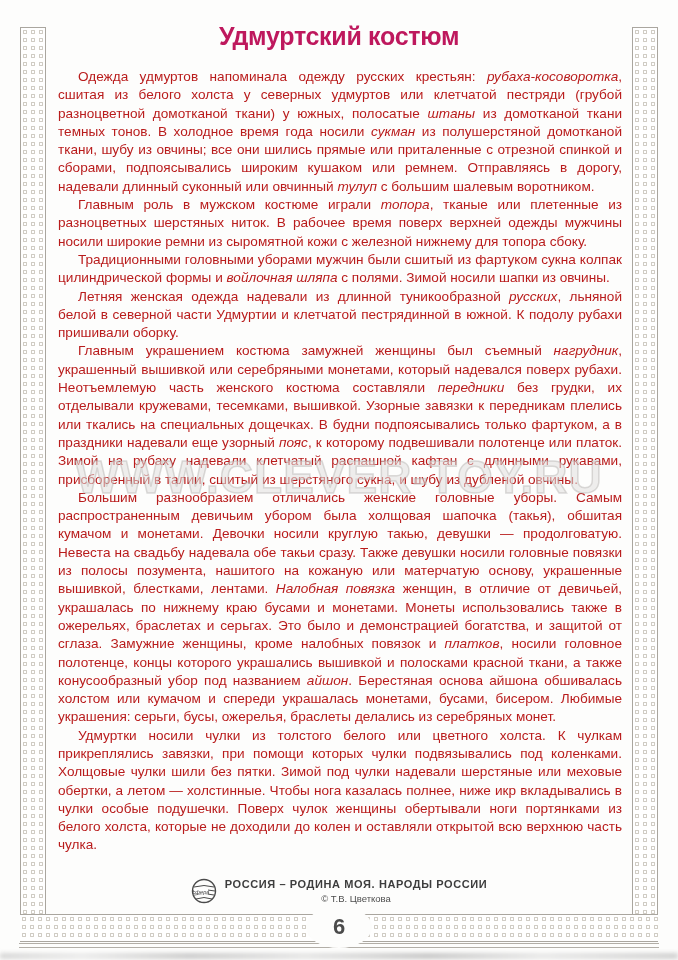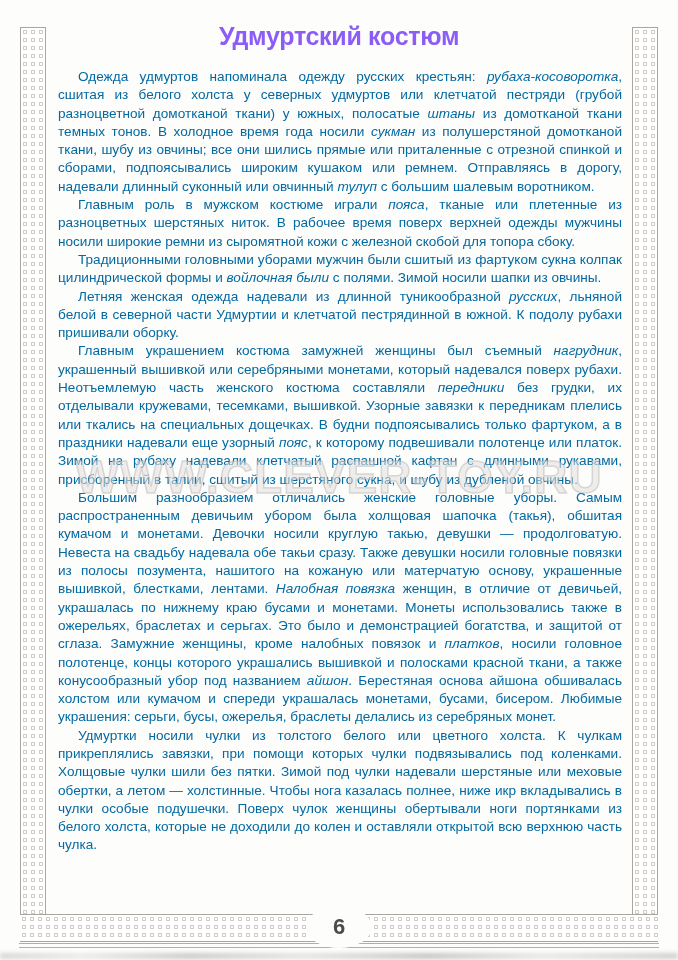--- a/index.html
+++ b/index.html
@@ -35,31 +35,31 @@
   .page-number-badge{
     position:absolute;left:50%;transform:translateX(-50%);
     top:906px;width:66px;height:42px;background:#fdfdfc;border-radius:50%;
     display:flex;align-items:center;justify-content:center;z-index:3;
     font-size:22px;font-weight:bold;color:#4b4b4b;
   }
 
   
   .title{
     position:absolute;top:22px;left:60px;right:60px;margin:0;
-    text-align:center;font-size:25px;font-weight:bold;color:#8b5cf6;
+    text-align:center;font-size:25px;font-weight:bold;color:#be185d;
     letter-spacing:-0.3px;
   }
 
   
   .content{
     position:absolute;top:68px;left:58px;right:56px;bottom:88px;
     overflow:hidden;z-index:1;
   }
   .content p{
-    margin:0;font-size:13.6px;line-height:18.3px;color:#0369a1;
+    margin:0;font-size:13.6px;line-height:18.3px;color:#b91c1c;
     text-align:justify;text-indent:20px;hyphens:auto;
   }
   .content em{font-style:italic;}
 
   
   .watermark{
     position:absolute;top:450px;left:36px;width:606px;z-index:2;
     font-size:46px;font-weight:bold;letter-spacing:1px;text-align:center;
     color:rgba(226,224,222,0.55);
     -webkit-text-stroke:1.5px rgba(168,166,164,0.38);
@@ -92,27 +92,42 @@
 <div class="page">
 
   <div class="lace lace-v lace-left"></div>
   <div class="lace lace-v lace-right"></div>
   <div class="lace lace-bottom"></div>
 
   <h1 class="title">Удмуртский костюм</h1>
 
   <div class="content" id="paragraphs">
       <p><span>Одежда удмуртов напоминала одежду русских крестьян: </span><em>рубаха-косоворотка</em><span>, сшитая из белого холста у северных удмуртов или клетчатой пестряди (грубой разноцветной домотканой ткани) у южных, полосатые </span><em>штаны</em><span> из домотканой ткани темных тонов. В холодное время года носили </span><em>сукман</em><span> из полушерстяной домотканой ткани, шубу из овчины; все они шились прямые или приталенные с отрезной спинкой и сборами, подпоясывались широким кушаком или ремнем. Отправляясь в дорогу, надевали длинный суконный или овчинный </span><em>тулуп</em><span> с большим шалевым воротником.</span></p>
-      <p><span>Главным роль в мужском костюме играли </span><em>пояса</em><span>, тканые или плетенные из разноцветных шерстяных ниток. В рабочее время поверх верхней одежды мужчины носили широкие ремни из сыромятной кожи с железной скобой для топора сбоку.</span></p>
-      <p><span>Традиционными головными уборами мужчин были сшитый из фартуком сукна колпак цилиндрической формы и </span><em>войлочная были</em><span> с полями. Зимой носили шапки из овчины.</span></p>
+      <p><span>Главным роль в мужском костюме играли </span><em>топора</em><span>, тканые или плетенные из разноцветных шерстяных ниток. В рабочее время поверх верхней одежды мужчины носили широкие ремни из сыромятной кожи с железной нижнему для топора сбоку.</span></p>
+      <p><span>Традиционными головными уборами мужчин были сшитый из фартуком сукна колпак цилиндрической формы и </span><em>войлочная шляпа</em><span> с полями. Зимой носили шапки из овчины.</span></p>
       <p><span>Летняя женская одежда надевали из длинной туникообразной </span><em>русских</em><span>, льняной белой в северной части Удмуртии и клетчатой пестрядинной в южной. К подолу рубахи пришивали оборку.</span></p>
       <p><span>Главным украшением костюма замужней женщины был съемный </span><em>нагрудник</em><span>, украшенный вышивкой или серебряными монетами, который надевался поверх рубахи. Неотъемлемую часть женского костюма составляли </span><em>передники</em><span> без грудки, их отделывали кружевами, тесемками, вышивкой. Узорные завязки к передникам плелись или ткались на специальных дощечках. В будни подпоясывались только фартуком, а в праздники надевали еще узорный </span><em>пояс</em><span>, к которому подвешивали полотенце или платок. Зимой на рубаху надевали клетчатый распашной кафтан с длинными рукавами, присборенный в талии, сшитый из шерстяного сукна, и шубу из дубленой овчины.</span></p>
       <p><span>Большим разнообразием отличались женские головные уборы. Самым распространенным девичьим убором была холщовая шапочка (такья), обшитая кумачом и монетами. Девочки носили круглую такью, девушки — продолговатую. Невеста на свадьбу надевала обе такьи сразу. Также девушки носили головные повязки из полосы позумента, нашитого на кожаную или матерчатую основу, украшенные вышивкой, блестками, лентами. </span><em>Налобная повязка</em><span> женщин, в отличие от девичьей, украшалась по нижнему краю бусами и монетами. Монеты использовались также в ожерельях, браслетах и серьгах. Это было и демонстрацией богатства, и защитой от сглаза. Замужние женщины, кроме налобных повязок и </span><em>платков</em><span>, носили головное полотенце, концы которого украшались вышивкой и полосками красной ткани, а также конусообразный убор под названием </span><em>айшон</em><span>. Берестяная основа айшона обшивалась холстом или кумачом и спереди украшалась монетами, бусами, бисером. Любимые украшения: серьги, бусы, ожерелья, браслеты делались из серебряных монет.</span></p>
       <p><span>Удмуртки носили чулки из толстого белого или цветного холста. К чулкам прикреплялись завязки, при помощи которых чулки подвязывались под коленками. Холщовые чулки шили без пятки. Зимой под чулки надевали шерстяные или меховые обертки, а летом — холстинные. Чтобы нога казалась полнее, ниже икр вкладывались в чулки особые подушечки. Поверх чулок женщины обертывали ноги портянками из белого холста, которые не доходили до колен и оставляли открытой всю верхнюю часть чулка.</span></p>
     </div>
 
   <div class="watermark">WWW.CLEVER-TOY.RU</div>
 
+  <div class="footer">
+    <svg class="logo" viewBox="0 0 26 26" xmlns="http://www.w3.org/2000/svg">
+      <circle cx="13" cy="13" r="11.5" fill="none" stroke="#4a4a4a" stroke-width="1.4"></circle>
+      <path d="M3 9 Q13 6 23 9" fill="none" stroke="#4a4a4a" stroke-width="1"></path>
+      <path d="M2 13 Q13 10 24 13" fill="none" stroke="#4a4a4a" stroke-width="1"></path>
+      <path d="M3 17 Q13 14 23 17" fill="none" stroke="#4a4a4a" stroke-width="1"></path>
+      <path d="M5 21 Q13 18 21 21" fill="none" stroke="#4a4a4a" stroke-width="1"></path>
+      <rect x="3" y="10.5" width="14" height="6" fill="#ffffff"></rect>
+      <text x="10" y="15.5" text-anchor="middle" font-size="5.6" font-style="italic" font-family="Liberation Sans, DejaVu Sans, sans-serif" fill="#3f3f3f">сфера</text>
+    </svg>
+    <div class="footer-text">
+      <div class="series-title">РОССИЯ – РОДИНА МОЯ. НАРОДЫ РОССИИ</div>
+      <div class="copyright">© Т.В. Цветкова</div>
+    </div>
+  </div>
 
   <div class="page-number-badge">6</div>
 
   <div class="scan-edge"></div>
 </div>
 
 </body></html>

